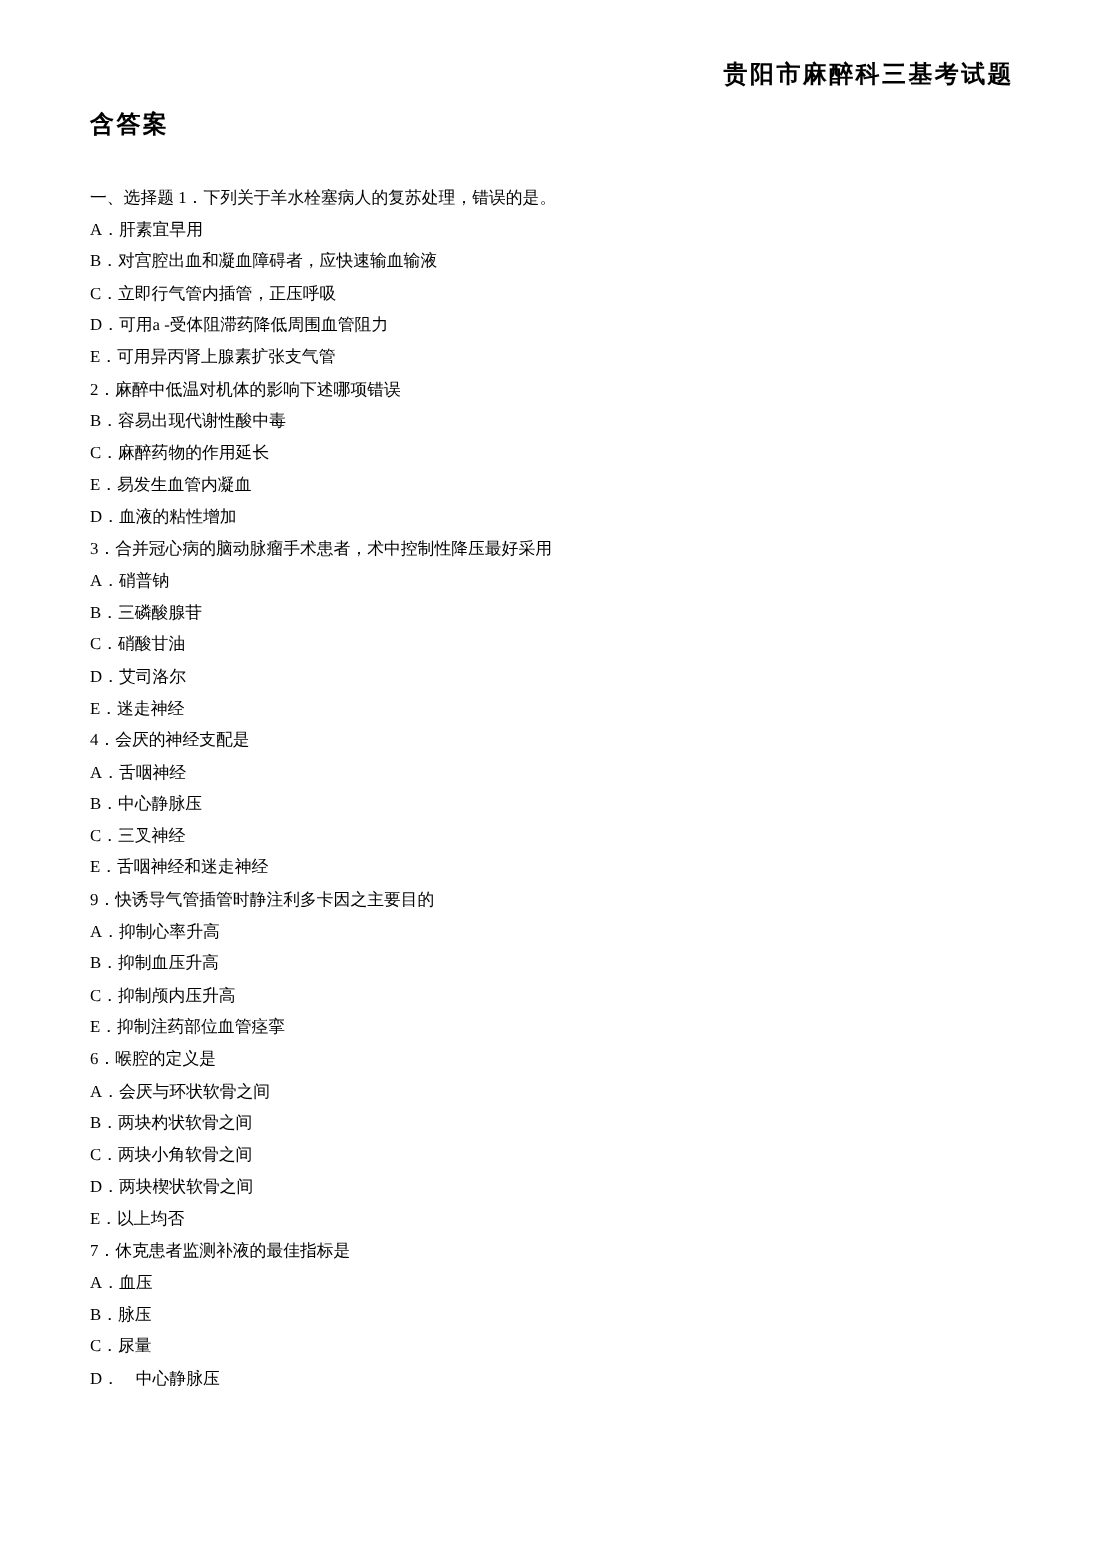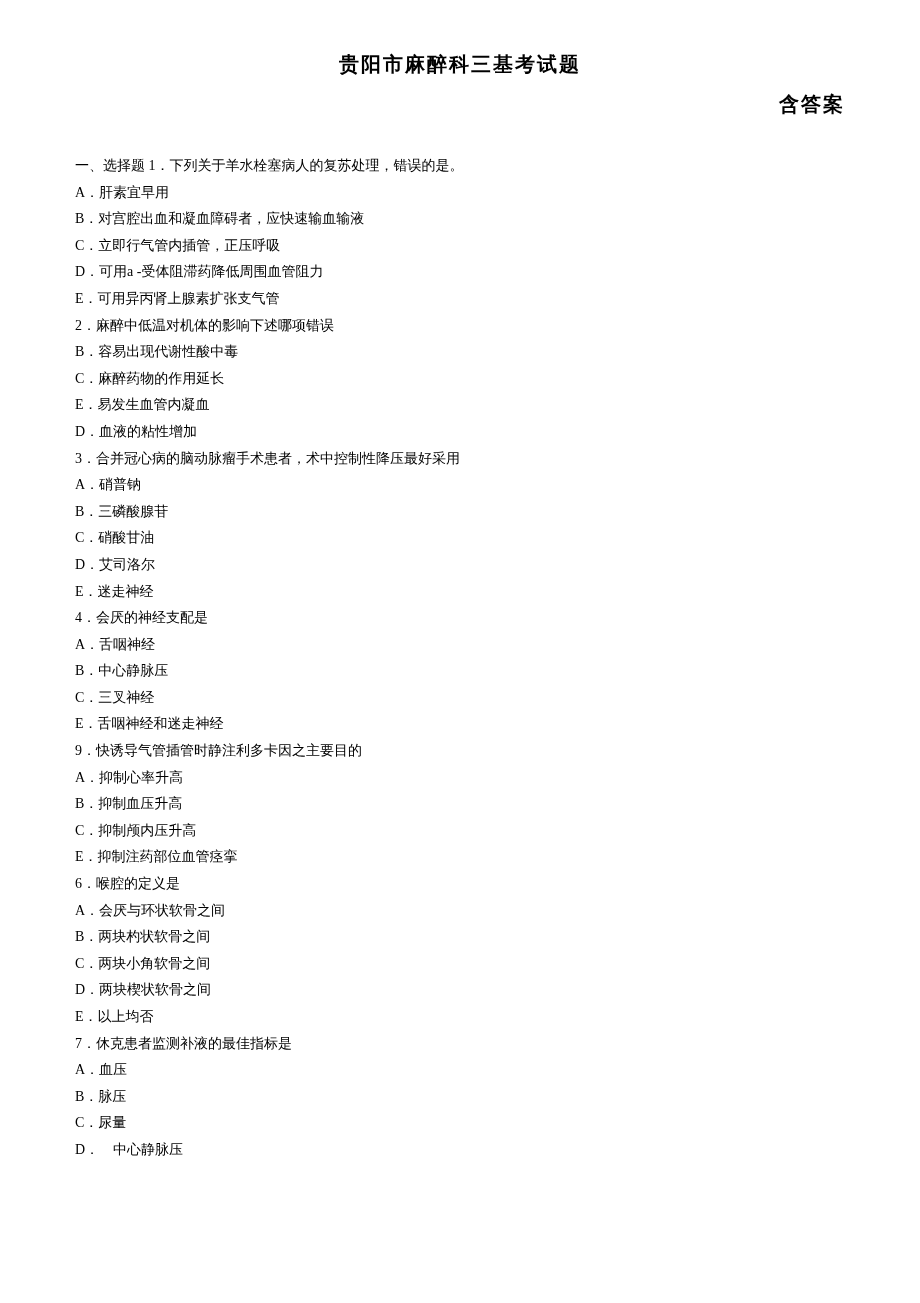--- a/index.html
+++ b/index.html
@@ -10,28 +10,28 @@
     body {
       font-family: "SimSun", "宋体", serif;
       font-size: 14px;
       line-height: 1.9;
       color: #000;
       background: #fff;
       padding: 45px 75px;
       width: 920px;
     }
     .title {
-      text-align: center;
+      text-align: right;
       font-size: 20px;
       letter-spacing: 2px;
-      font-family: Liberation Serif, serif;
+      font-family: Liberation Mono, monospace;
       margin-bottom: 2px;
     }
     .subtitle {
-      text-align: right;
+      text-align: left;
       font-size: 20px;
       letter-spacing: 2px;
       font-family: "SimSun", "宋体", serif;
       margin-bottom: 30px;
     }
     .section-intro {
       margin-bottom: 0;
     }
     .question-line {
       margin-bottom: 0;

